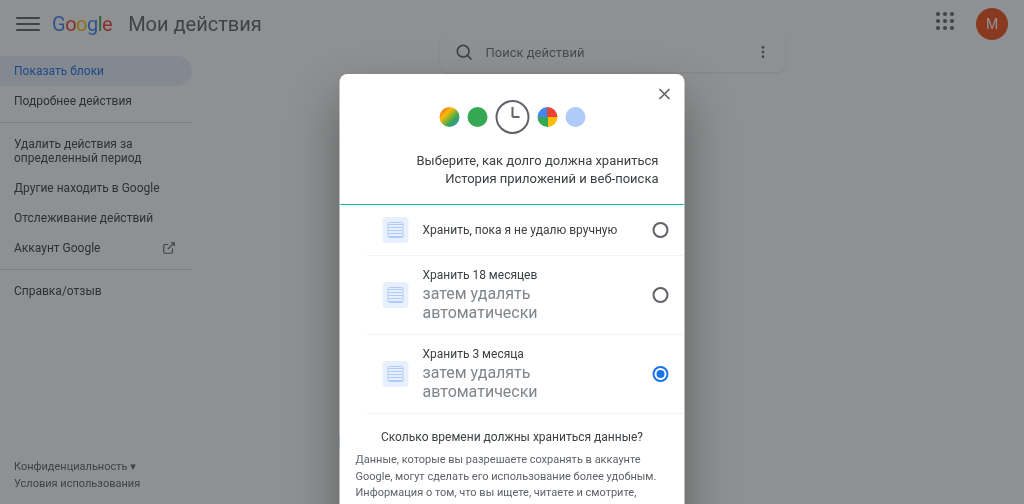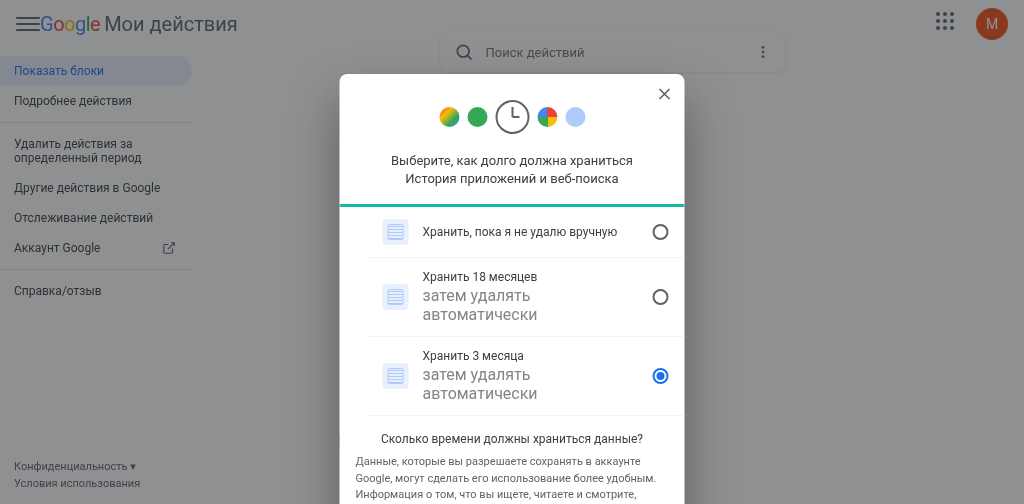--- a/index.html
+++ b/index.html
@@ -1,19 +1,19 @@
 <!DOCTYPE html>
 <html><head>
 <meta charset="utf-8">
 <style>
 * { margin: 0; padding: 0; box-sizing: border-box; font-family: Roboto, Arial, sans-serif; }
 body { background: #fff; overflow: hidden; width: 1024px; height: 504px; position: relative; }
 
 .topbar { height: 48px; display: flex; align-items: center; padding: 0 16px; justify-content: space-between; }
-.topbar-left { display: flex; align-items: flex-end; }
+.topbar-left { display: flex; align-items: flex-end; gap: 12px; }
 .hamburger { width: 24px; height: 24px; display: flex; flex-direction: column; justify-content: center; gap: 4px; cursor: pointer; }
 .hamburger span { height: 2px; background: #5f6368; border-radius: 1px; }
 .logo { display: flex; align-items: center; gap: 4px; }
 .logo-text { font-size: 20px; letter-spacing: -0.5px; }
 .logo-g1 { color: #4285F4; } .logo-g2 { color: #EA4335; } .logo-g3 { color: #FBBC05; } .logo-g4 { color: #4285F4; } .logo-g5 { color: #34A853; } .logo-g6 { color: #EA4335; }
 .app-title { font-size: 20px; color: #5f6368; margin-left: 4px; }
 .topbar-right { display: flex; align-items: center; gap: 16px; }
 .apps-grid { width: 24px; height: 24px; display: grid; grid-template-columns: repeat(3, 4px); grid-template-rows: repeat(3, 4px); gap: 3px; cursor: pointer; }
 .apps-grid span { background: #5f6368; border-radius: 50%; }
 .avatar { width: 32px; height: 32px; border-radius: 50%; background: #F4511E; color: #fff; display: flex; align-items: center; justify-content: center; font-size: 14px; cursor: pointer; }
@@ -37,21 +37,21 @@
 .security-banner { position: absolute; bottom: 24px; left: 50%; transform: translateX(-50%); width: 345px; display: flex; gap: 14px; align-items: flex-start; }
 .shield { width: 22px; height: 26px; background: #1a73e8; border-radius: 4px 4px 10px 10px; display: flex; align-items: center; justify-content: center; flex-shrink: 0; margin-top: 2px; }
 .shield-lock { width: 8px; height: 8px; background: #fff; border-radius: 2px; }
 .security-text { font-size: 12px; color: #5f6368; line-height: 1.4; }
 .security-link { color: #1a73e8; cursor: pointer; }
 
 .scrim { position: absolute; inset: 0; background: rgba(32,33,36,0.5); }
 
 .dialog { position: absolute; top: 74px; left: 50%; transform: translateX(-50%); width: 345px; background: #fff; border-radius: 8px; box-shadow: 0 24px 48px rgba(0,0,0,0.35); overflow: hidden; }
 .dialog-close { position: absolute; top: 10px; right: 10px; width: 20px; height: 20px; cursor: pointer; color: #5f6368; }
-.dialog-header { padding: 26px 16px 16px; text-align: center; border-bottom: 3px solid #14b8a6; }
+.dialog-header { padding: 26px 16px 16px; text-align: right; border-bottom: 1px solid #14b8a6; }
 .dialog-icons { display: flex; justify-content: center; gap: 8px; margin-bottom: 18px; align-items: center; }
 .mini-icon { width: 20px; height: 20px; border-radius: 50%; }
 .clock-big { width: 34px; height: 34px; border: 2px solid #5f6368; border-radius: 50%; position: relative; background: #fff; }
 .clock-big::before { content: ''; position: absolute; top: 50%; left: 50%; width: 2px; height: 10px; background: #5f6368; transform-origin: bottom; transform: translate(-50%, -100%); }
 .clock-big::after { content: ''; position: absolute; top: 50%; left: 50%; width: 2px; height: 7px; background: #5f6368; transform-origin: bottom; transform: translate(-50%, -100%) rotate(90deg); }
 .dialog-title { font-size: 13px; color: #3c4043; padding: 0 10px; line-height: 1.4; }
 
 .option-row { display: flex; align-items: center; padding: 12px 16px; gap: 14px; border-bottom: 1px solid #f1f3f4; cursor: pointer; margin-left: 27px; }
 .option-icon { width: 26px; height: 26px; background: #e8f0fe; border-radius: 4px; flex-shrink: 0; position: relative; }
 .option-icon::before { content: ''; position: absolute; inset: 5px; border: 1px solid #aecbfa; border-radius: 2px; background: repeating-linear-gradient(0deg, #aecbfa, #aecbfa 1px, transparent 1px, transparent 3px); }
@@ -95,21 +95,21 @@
       </div>
     <div class="avatar">M</div>
   </div>
 </div>
 
 <div class="sidebar">
   <div class="side-item active">Показать блоки</div>
   <div class="side-item">Подробнее действия</div>
   <div class="side-divider"></div>
   <div class="side-item">Удалить действия за определенный период</div>
-  <div class="side-item">Другие действия в Google</div>
+  <div class="side-item">Другие находить в Google</div>
   <div class="side-item">Отслеживание действий</div>
   <div class="side-item ext">
     <span>Аккаунт Google</span>
     <svg class="ext-icon" viewBox="0 0 24 24" fill="none" stroke="#5f6368" stroke-width="2">
         <path d="M18 13v6a2 2 0 0 1-2 2H5a2 2 0 0 1-2-2V8a2 2 0 0 1 2-2h6M15 3h6v6M10 14L21 3"></path>
       </svg>
   </div>
   <div class="side-divider"></div>
   <div class="side-item">Справка/отзыв</div>
 </div>

